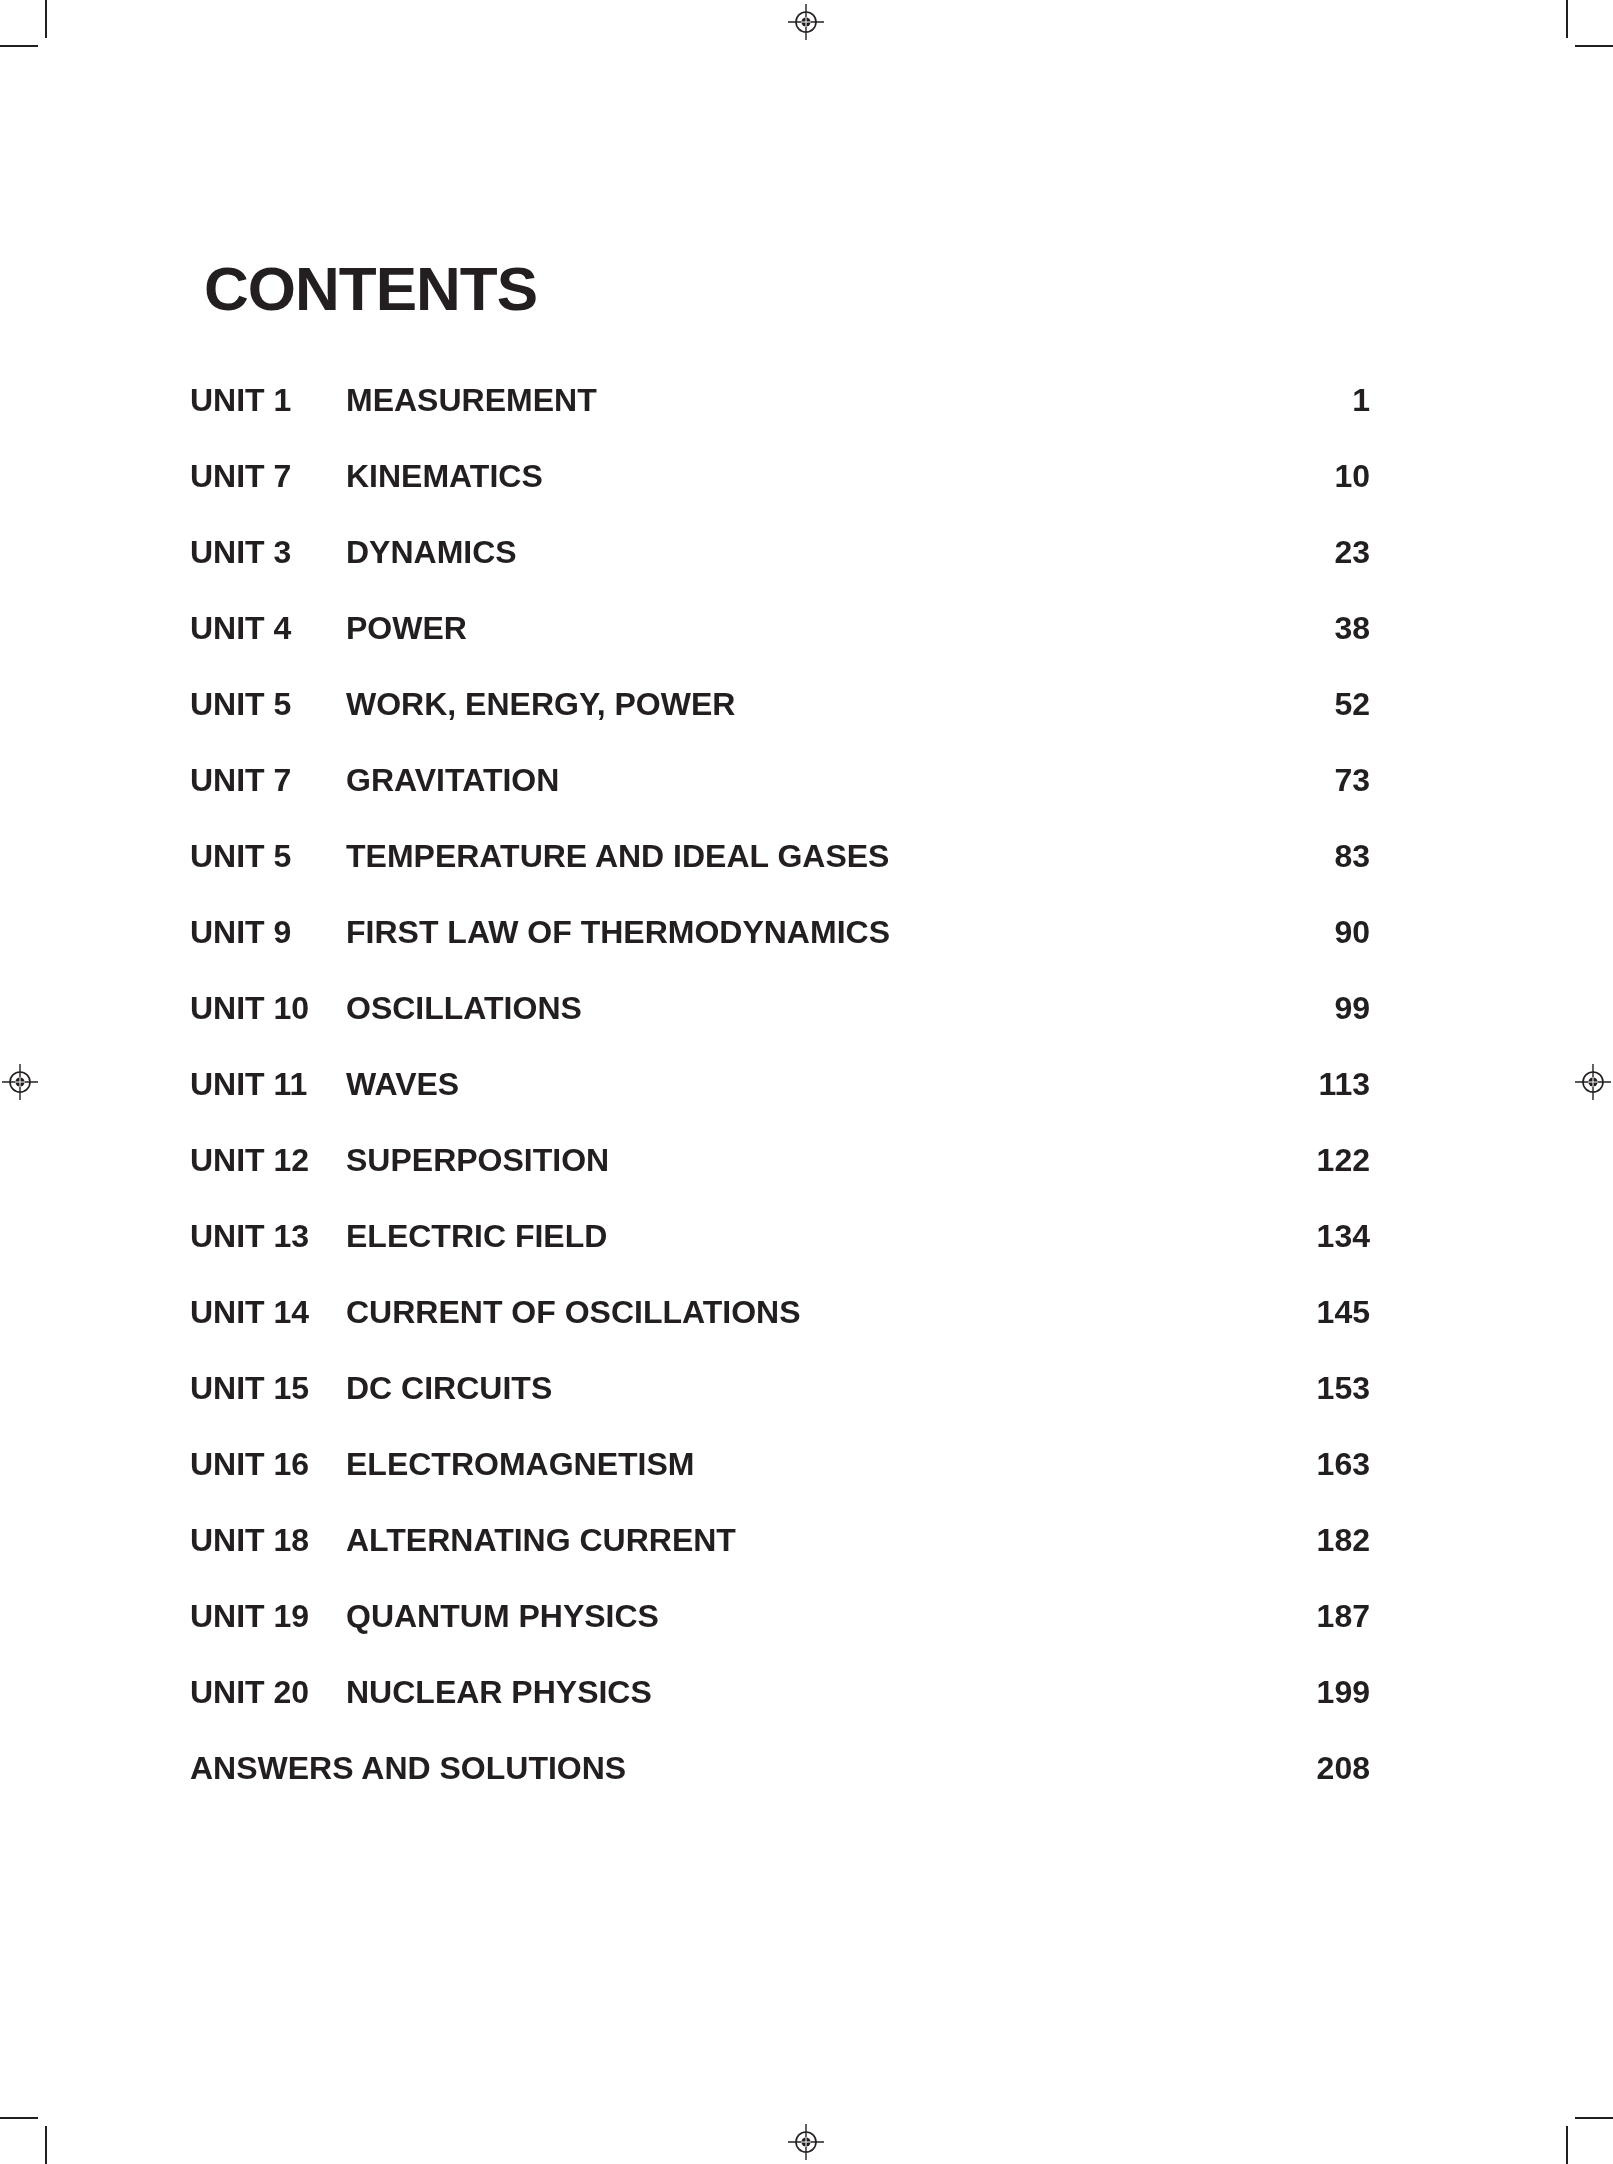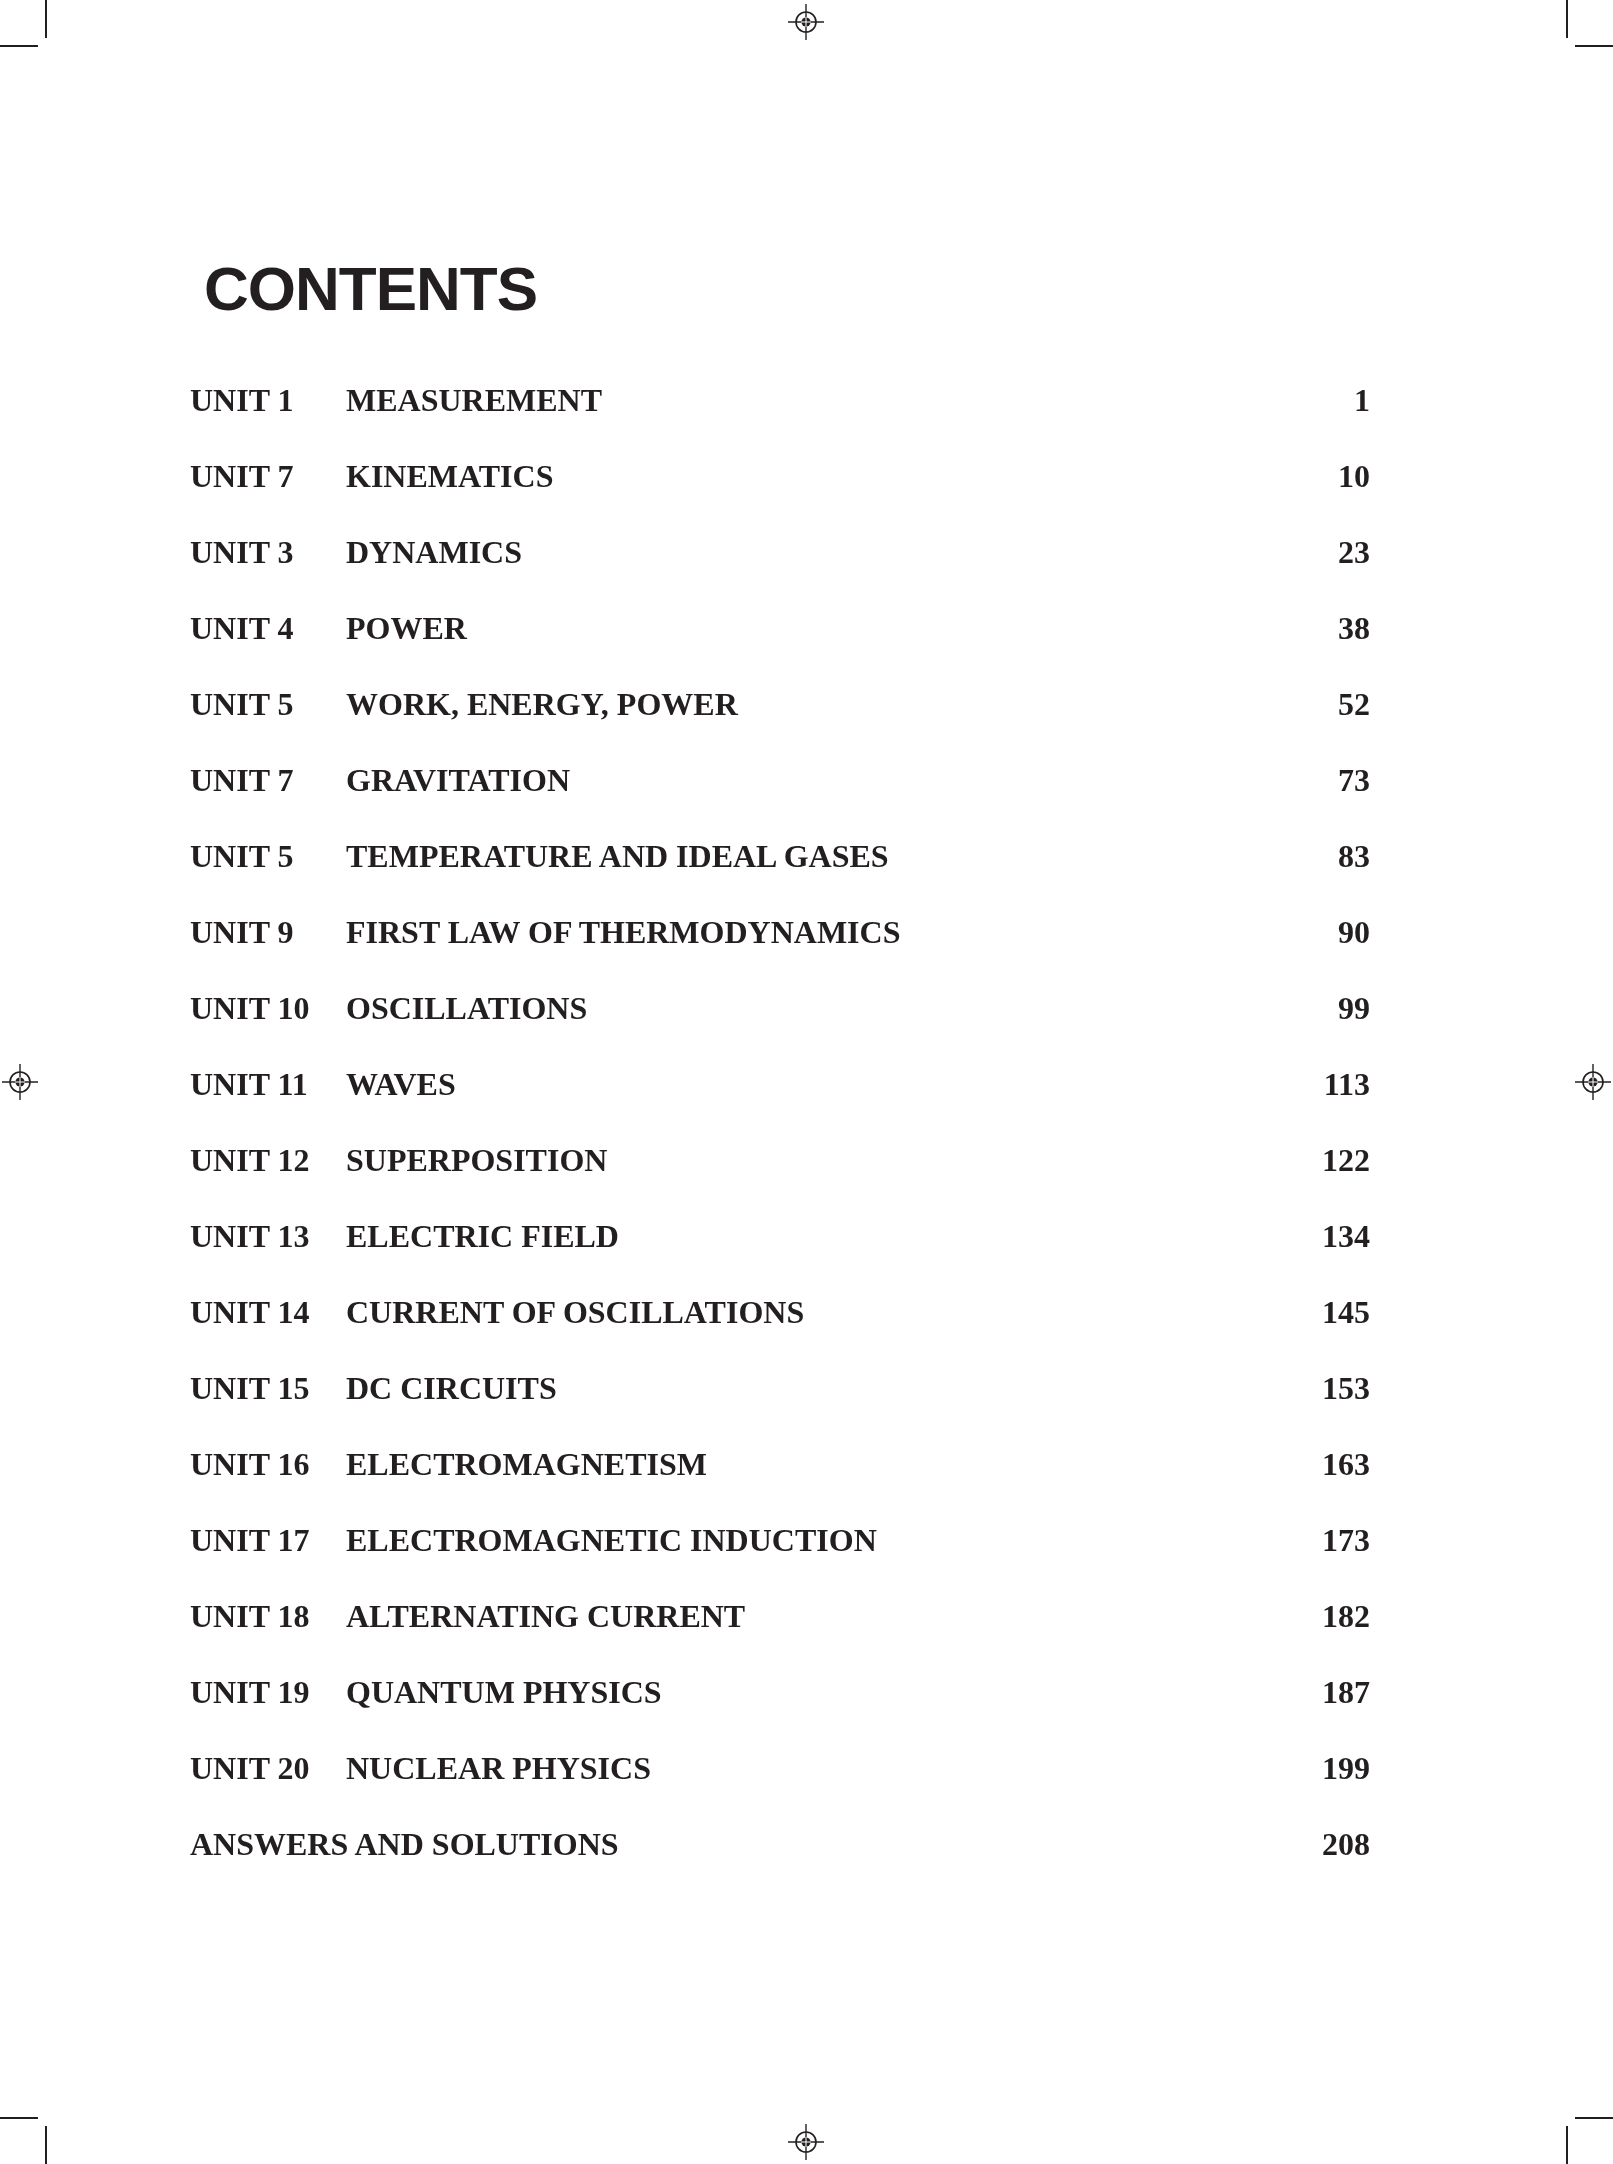--- a/index.html
+++ b/index.html
@@ -63,21 +63,20 @@
     position:absolute;
     left:190px;
     top:362px;
     width:1180px;
   }
   .toc-row{
     display:grid;
     grid-template-columns:156px 1fr auto;
     align-items:center;
     height:76px;
-    font-family:Liberation Serif, serif;
   }
   .toc-row .unit,
   .toc-row .title,
   .toc-row .pagenum{
     font-size:32px;
     font-weight:700;
     white-space:nowrap;
     color:var(--text);
   }
   .toc-row .pagenum{
@@ -204,25 +203,20 @@
     <span class="unit">UNIT 15</span>
     <span class="title">DC CIRCUITS</span>
     <span class="pagenum">153</span>
   </div>
       <div class="toc-row">
     <span class="unit">UNIT 16</span>
     <span class="title">ELECTROMAGNETISM</span>
     <span class="pagenum">163</span>
   </div>
       <div class="toc-row">
-    <span class="unit">UNIT 17</span>
-    <span class="title">ELECTROMAGNETIC INDUCTION</span>
-    <span class="pagenum">173</span>
-  </div>
-      <div class="toc-row">
     <span class="unit">UNIT 18</span>
     <span class="title">ALTERNATING CURRENT</span>
     <span class="pagenum">182</span>
   </div>
       <div class="toc-row">
     <span class="unit">UNIT 19</span>
     <span class="title">QUANTUM PHYSICS</span>
     <span class="pagenum">187</span>
   </div>
       <div class="toc-row">

